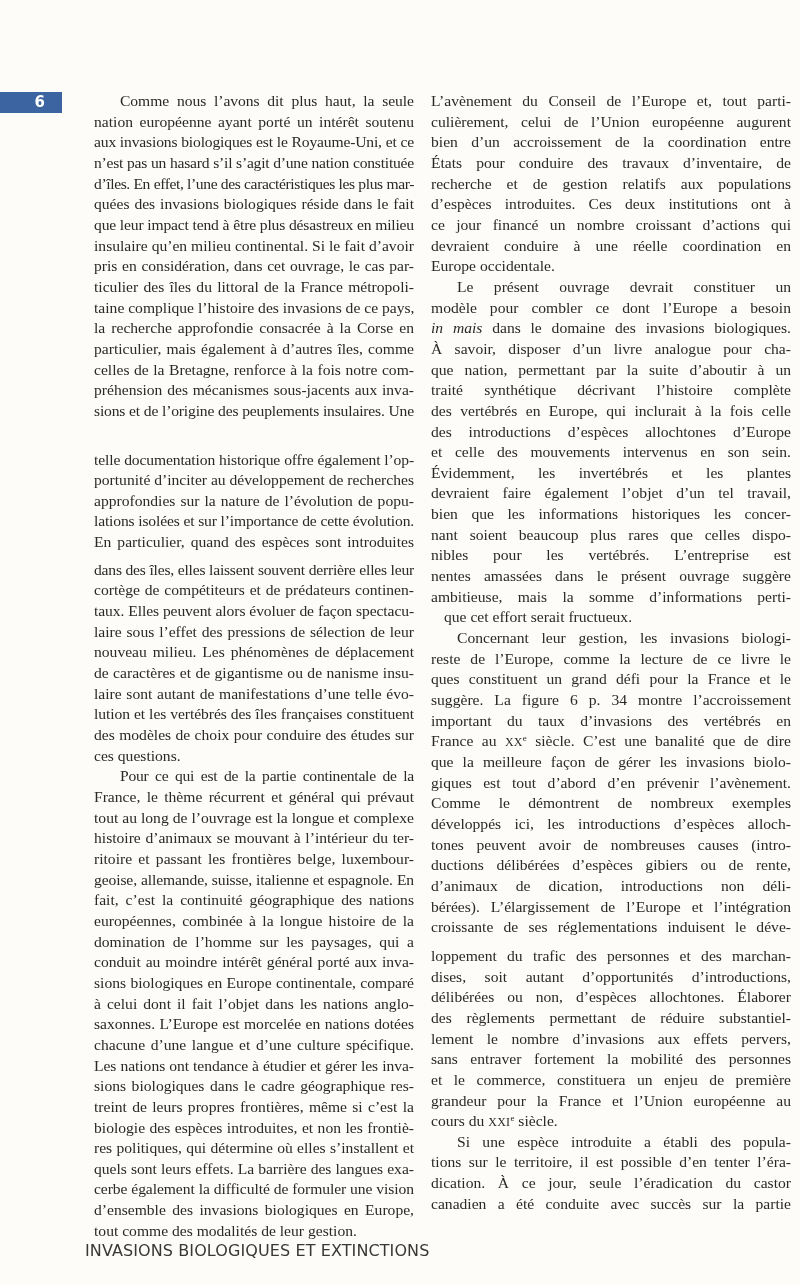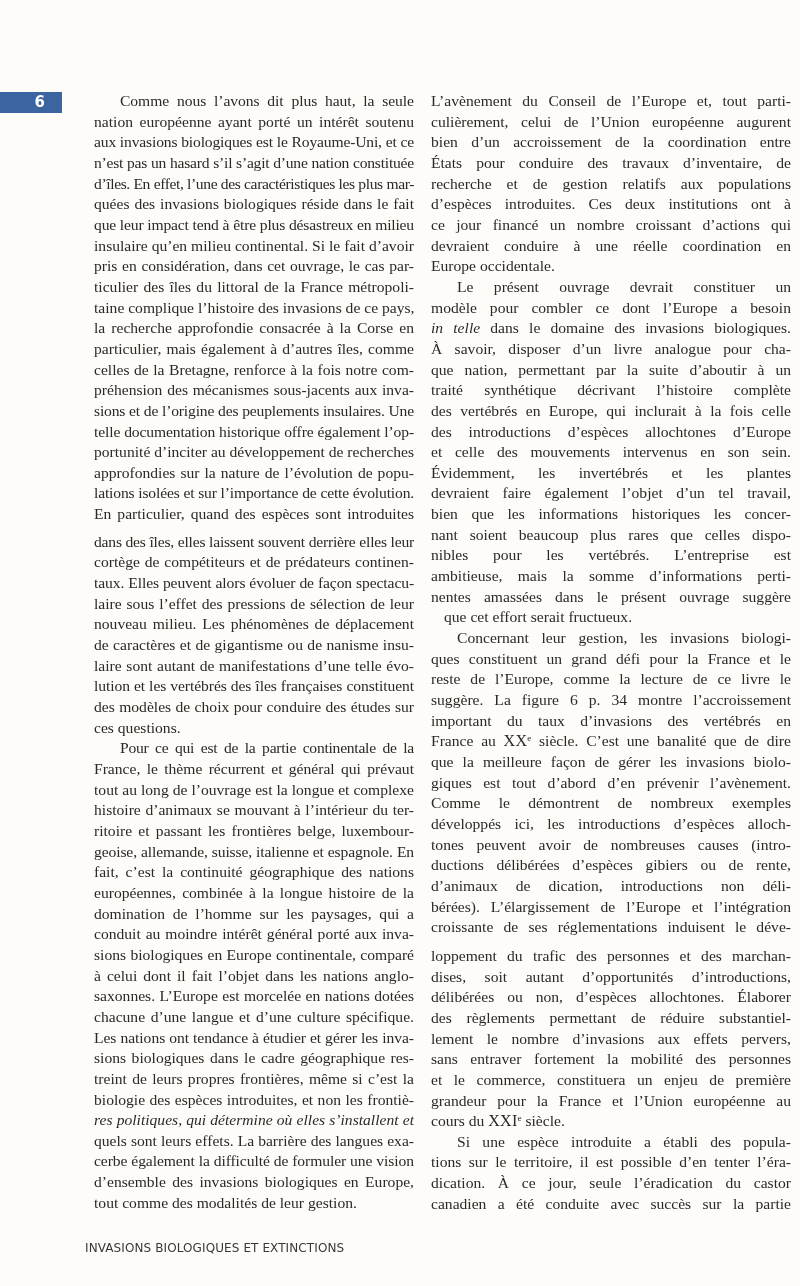--- a/index.html
+++ b/index.html
@@ -25,25 +25,25 @@
   .col-left { left: 94px; width: 320px; }
   .col-right { left: 431px; width: 360px; }
   .line {
     display: block; height: 20.66px; white-space: nowrap;
     text-align: justify; text-align-last: justify;
     overflow: visible;
   }
   .line.last { text-align-last: left; }
   .line.indent { padding-left: 26px; }
   .it { font-style: italic; }
-  .sc { font-size: 16px; letter-spacing: 0.3px; }
+  .sc { font-size: 12px; letter-spacing: 0.3px; }
   sup { font-size: 9px; vertical-align: 5px; line-height: 0; }
   .footer {
     position: absolute; left: 85px; top: 1241px;
-    font-family: "DejaVu Sans", sans-serif; font-size: 12px; letter-spacing: 0.1px;
+    font-family: "DejaVu Sans", sans-serif; font-size: 16px; letter-spacing: 0.1px;
     color: #3a3836;
   }
 </style>
 </head>
 <body>
 
 <div class="page-tab">
   <span>6</span>
 </div>
 
@@ -57,21 +57,21 @@
     <span class="line" style="width: 320px; white-space: nowrap; overflow: hidden; letter-spacing: -0.171px;">que leur impact tend à être plus désastreux en milieu</span>
     <span class="line" style="width: 320px; white-space: nowrap; overflow: hidden;">insulaire qu’en milieu continental. Si le fait d’avoir</span>
     <span class="line" style="width: 320px; white-space: nowrap; overflow: hidden;">pris en considération, dans cet ouvrage, le cas par-</span>
     <span class="line" style="width: 320px; white-space: nowrap; overflow: hidden;">ticulier des îles du littoral de la France métropoli-</span>
     <span class="line" style="width: 320px; white-space: nowrap; overflow: hidden;">taine complique l’histoire des invasions de ce pays,</span>
     <span class="line" style="width: 320px; white-space: nowrap; overflow: hidden;">la recherche approfondie consacrée à la Corse en</span>
     <span class="line" style="width: 320px; white-space: nowrap; overflow: hidden;">particulier, mais également à d’autres îles, comme</span>
     <span class="line" style="width: 320px; white-space: nowrap; overflow: hidden;">celles de la Bretagne, renforce à la fois notre com-</span>
     <span class="line" style="width: 320px; white-space: nowrap; overflow: hidden;">préhension des mécanismes sous-jacents aux inva-</span>
     <span class="line" style="width: 320px; white-space: nowrap; overflow: hidden; letter-spacing: -0.171px;">sions et de l’origine des peuplements insulaires. Une</span>
-    <span class="line" style="width: 320px; white-space: nowrap; overflow: hidden; letter-spacing: -0.135px;">telle documentation historique offre également l’op-</span>
+    <span class="line" style="width: 320px; white-space: nowrap; overflow: hidden; letter-spacing: -0.135px; margin-top: 28px;">telle documentation historique offre également l’op-</span>
     <span class="line" style="width: 320px; white-space: nowrap; overflow: hidden;">portunité d’inciter au développement de recherches</span>
     <span class="line" style="width: 320px; white-space: nowrap; overflow: hidden;">approfondies sur la nature de l’évolution de popu-</span>
     <span class="line" style="width: 320px; white-space: nowrap; overflow: hidden; letter-spacing: -0.165px;">lations isolées et sur l’importance de cette évolution.</span>
     <span class="line" style="width: 320px; white-space: nowrap; overflow: hidden;">En particulier, quand des espèces sont introduites</span>
     <span class="line" style="width: 320px; white-space: nowrap; overflow: hidden; letter-spacing: -0.213px; margin-top: 7px;">dans des îles, elles laissent souvent derrière elles leur</span>
     <span class="line" style="width: 320px; white-space: nowrap; overflow: hidden;">cortège de compétiteurs et de prédateurs continen-</span>
     <span class="line" style="width: 320px; white-space: nowrap; overflow: hidden; letter-spacing: -0.097px;">taux. Elles peuvent alors évoluer de façon spectacu-</span>
     <span class="line" style="width: 320px; white-space: nowrap; overflow: hidden;">laire sous l’effet des pressions de sélection de leur</span>
     <span class="line" style="width: 320px; white-space: nowrap; overflow: hidden;">nouveau milieu. Les phénomènes de déplacement</span>
     <span class="line" style="width: 320px; white-space: nowrap; overflow: hidden;">de caractères et de gigantisme ou de nanisme insu-</span>
@@ -90,56 +90,56 @@
     <span class="line" style="width: 320px; white-space: nowrap; overflow: hidden;">domination de l’homme sur les paysages, qui a</span>
     <span class="line" style="width: 320px; white-space: nowrap; overflow: hidden;">conduit au moindre intérêt général porté aux inva-</span>
     <span class="line" style="width: 320px; white-space: nowrap; overflow: hidden;">sions biologiques en Europe continentale, comparé</span>
     <span class="line" style="width: 320px; white-space: nowrap; overflow: hidden;">à celui dont il fait l’objet dans les nations anglo-</span>
     <span class="line" style="width: 320px; white-space: nowrap; overflow: hidden;">saxonnes. L’Europe est morcelée en nations dotées</span>
     <span class="line" style="width: 320px; white-space: nowrap; overflow: hidden;">chacune d’une langue et d’une culture spécifique.</span>
     <span class="line" style="width: 320px; white-space: nowrap; overflow: hidden; letter-spacing: -0.039px;">Les nations ont tendance à étudier et gérer les inva-</span>
     <span class="line" style="width: 320px; white-space: nowrap; overflow: hidden;">sions biologiques dans le cadre géographique res-</span>
     <span class="line" style="width: 320px; white-space: nowrap; overflow: hidden;">treint de leurs propres frontières, même si c’est la</span>
     <span class="line" style="width: 320px; white-space: nowrap; overflow: hidden;">biologie des espèces introduites, et non les frontiè-</span>
-    <span class="line" style="width: 320px; white-space: nowrap; overflow: hidden; font-style: italic;">res politiques, qui détermine où elles s’installent et</span>
+    <span class="line" style="width: 320px; white-space: nowrap; overflow: hidden;">res politiques, qui détermine où elles s’installent et</span>
     <span class="line" style="width: 320px; white-space: nowrap; overflow: hidden;">quels sont leurs effets. La barrière des langues exa-</span>
     <span class="line" style="width: 320px; white-space: nowrap; overflow: hidden; letter-spacing: -0.078px;">cerbe également la difficulté de formuler une vision</span>
     <span class="line" style="width: 320px; white-space: nowrap; overflow: hidden;">d’ensemble des invasions biologiques en Europe,</span>
     <span class="line last" style="width: 320px; white-space: nowrap; overflow: hidden;">tout comme des modalités de leur gestion.</span>
   </div>
 <div class="column col-right" id="col-right">
     <span class="line" style="width: 360px; white-space: nowrap; overflow: hidden;">L’avènement du Conseil de l’Europe et, tout parti-</span>
     <span class="line" style="width: 360px; white-space: nowrap; overflow: hidden;">culièrement, celui de l’Union européenne augurent</span>
     <span class="line" style="width: 360px; white-space: nowrap; overflow: hidden;">bien d’un accroissement de la coordination entre</span>
     <span class="line" style="width: 360px; white-space: nowrap; overflow: hidden;">États pour conduire des travaux d’inventaire, de</span>
     <span class="line" style="width: 360px; white-space: nowrap; overflow: hidden;">recherche et de gestion relatifs aux populations</span>
     <span class="line" style="width: 360px; white-space: nowrap; overflow: hidden;">d’espèces introduites. Ces deux institutions ont à</span>
     <span class="line" style="width: 360px; white-space: nowrap; overflow: hidden;">ce jour financé un nombre croissant d’actions qui</span>
     <span class="line" style="width: 360px; white-space: nowrap; overflow: hidden;">devraient conduire à une réelle coordination en</span>
     <span class="line last" style="width: 360px; white-space: nowrap; overflow: hidden;">Europe occidentale.</span>
     <span class="line indent" style="width: 334px; white-space: nowrap; overflow: hidden;">Le présent ouvrage devrait constituer un</span>
     <span class="line" style="width: 360px; white-space: nowrap; overflow: hidden;">modèle pour combler ce dont l’Europe a besoin</span>
-    <span class="line" style="width: 360px; white-space: nowrap; overflow: hidden;"><span class="it">in telle</span> <span>dans le domaine des invasions biologiques.</span></span>
+    <span class="line" style="width: 360px; white-space: nowrap; overflow: hidden;"><span class="it">in mais</span> <span>dans le domaine des invasions biologiques.</span></span>
     <span class="line" style="width: 360px; white-space: nowrap; overflow: hidden;">À savoir, disposer d’un livre analogue pour cha-</span>
     <span class="line" style="width: 360px; white-space: nowrap; overflow: hidden;">que nation, permettant par la suite d’aboutir à un</span>
     <span class="line" style="width: 360px; white-space: nowrap; overflow: hidden;">traité synthétique décrivant l’histoire complète</span>
     <span class="line" style="width: 360px; white-space: nowrap; overflow: hidden;">des vertébrés en Europe, qui inclurait à la fois celle</span>
     <span class="line" style="width: 360px; white-space: nowrap; overflow: hidden;">des introductions d’espèces allochtones d’Europe</span>
     <span class="line" style="width: 360px; white-space: nowrap; overflow: hidden;">et celle des mouvements intervenus en son sein.</span>
     <span class="line" style="width: 360px; white-space: nowrap; overflow: hidden;">Évidemment, les invertébrés et les plantes</span>
     <span class="line" style="width: 360px; white-space: nowrap; overflow: hidden;">devraient faire également l’objet d’un tel travail,</span>
     <span class="line" style="width: 360px; white-space: nowrap; overflow: hidden;">bien que les informations historiques les concer-</span>
     <span class="line" style="width: 360px; white-space: nowrap; overflow: hidden;">nant soient beaucoup plus rares que celles dispo-</span>
     <span class="line" style="width: 360px; white-space: nowrap; overflow: hidden;">nibles pour les vertébrés. L’entreprise est</span>
+    <span class="line" style="width: 360px; white-space: nowrap; overflow: hidden;">nentes amassées dans le présent ouvrage suggère</span>
     <span class="line" style="width: 360px; white-space: nowrap; overflow: hidden;">ambitieuse, mais la somme d’informations perti-</span>
-    <span class="line" style="width: 360px; white-space: nowrap; overflow: hidden;">nentes amassées dans le présent ouvrage suggère</span>
     <span class="line last" style="width: 360px; white-space: nowrap; overflow: hidden; margin-left: 13px;">que cet effort serait fructueux.</span>
     <span class="line indent" style="width: 334px; white-space: nowrap; overflow: hidden;">Concernant leur gestion, les invasions biologi-</span>
+    <span class="line" style="width: 360px; white-space: nowrap; overflow: hidden;">reste de l’Europe, comme la lecture de ce livre le</span>
     <span class="line" style="width: 360px; white-space: nowrap; overflow: hidden;">ques constituent un grand défi pour la France et le</span>
-    <span class="line" style="width: 360px; white-space: nowrap; overflow: hidden;">reste de l’Europe, comme la lecture de ce livre le</span>
     <span class="line" style="width: 360px; white-space: nowrap; overflow: hidden;">suggère. La figure 6 p. 34 montre l’accroissement</span>
     <span class="line" style="width: 360px; white-space: nowrap; overflow: hidden;">important du taux d’invasions des vertébrés en</span>
     <span class="line" style="width: 360px; white-space: nowrap; overflow: hidden;"><span>France au </span><span class="sc">XX</span><sup>e</sup> <span>siècle. C’est une banalité que de dire</span></span>
     <span class="line" style="width: 360px; white-space: nowrap; overflow: hidden;">que la meilleure façon de gérer les invasions biolo-</span>
     <span class="line" style="width: 360px; white-space: nowrap; overflow: hidden;">giques est tout d’abord d’en prévenir l’avènement.</span>
     <span class="line" style="width: 360px; white-space: nowrap; overflow: hidden;">Comme le démontrent de nombreux exemples</span>
     <span class="line" style="width: 360px; white-space: nowrap; overflow: hidden;">développés ici, les introductions d’espèces alloch-</span>
     <span class="line" style="width: 360px; white-space: nowrap; overflow: hidden;">tones peuvent avoir de nombreuses causes (intro-</span>
     <span class="line" style="width: 360px; white-space: nowrap; overflow: hidden;">ductions délibérées d’espèces gibiers ou de rente,</span>
     <span class="line" style="width: 360px; white-space: nowrap; overflow: hidden;">d’animaux de dication, introductions non déli-</span>

